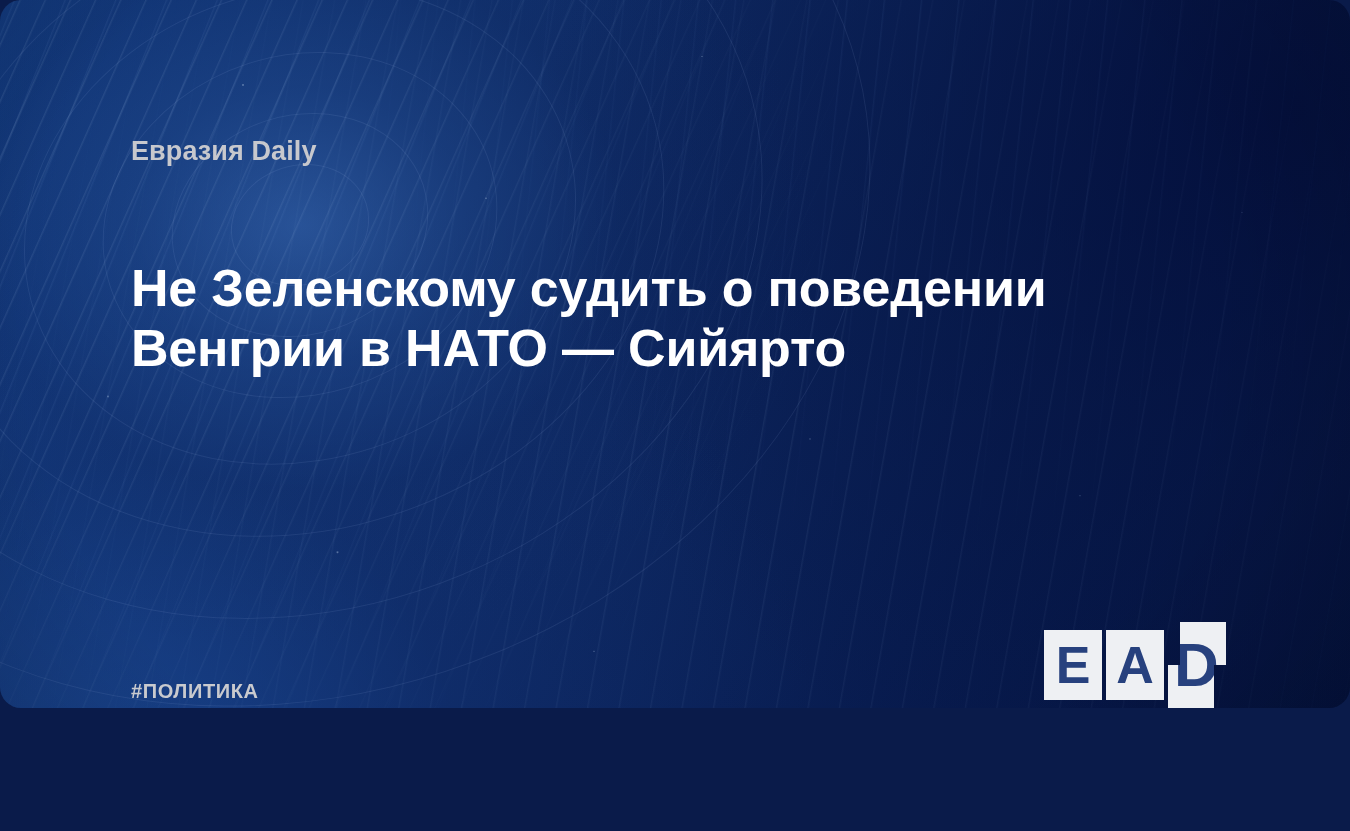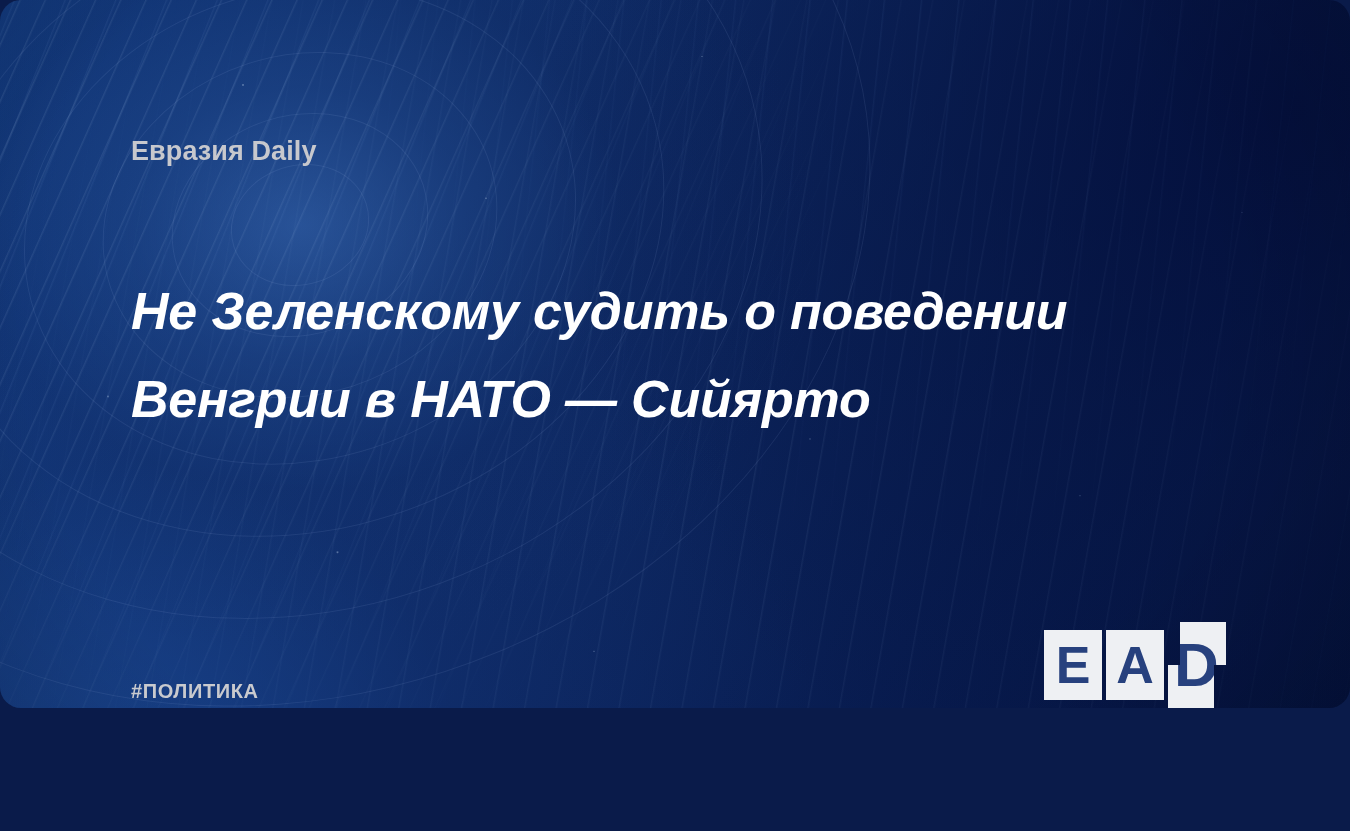--- a/index.html
+++ b/index.html
@@ -122,28 +122,27 @@
     left:131px; top:136px;
     font-size:27px;
     font-weight:bold;
     color:#c7c8cd;
     letter-spacing:0.1px;
     white-space:nowrap;
   }
 
   .headline {
     position:absolute;
-    left:131px; top:267px;
+    left:131px; top:258px;
     width:1000px;
     font-size:52px;
-    line-height:88px;
+    line-height:60px;
     font-weight:bold;
     color:#ffffff;
     letter-spacing:-0.2px;
-    font-style:italic;
   }
 
   .tag {
     position:absolute;
     left:131px; top:680px;
     font-size:20px;
     font-weight:bold;
     color:#c9cace;
     letter-spacing:0.6px;
     white-space:nowrap;

